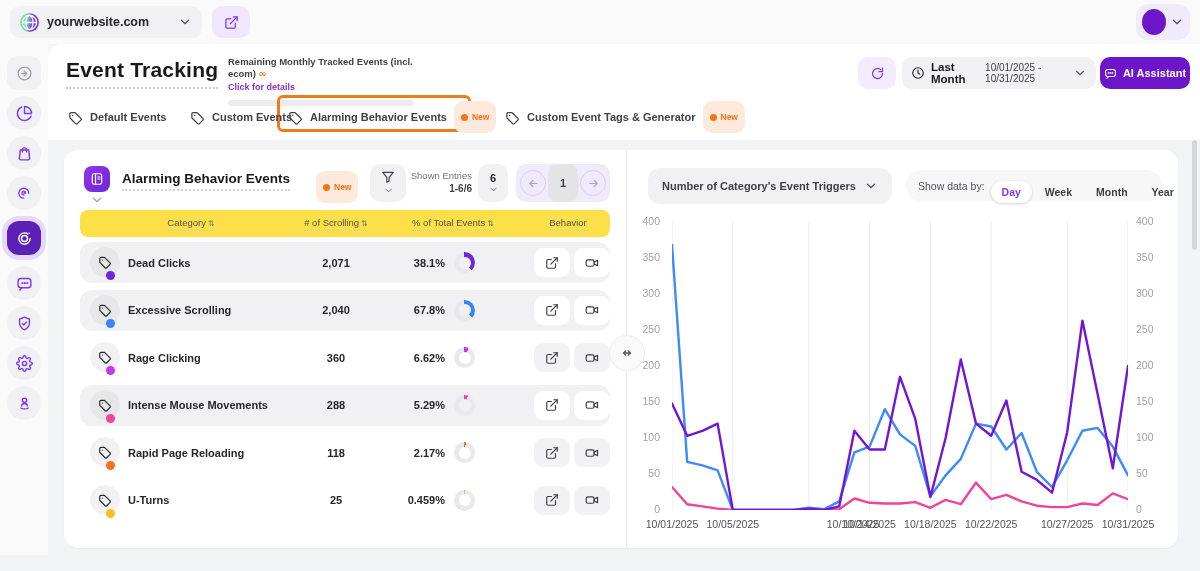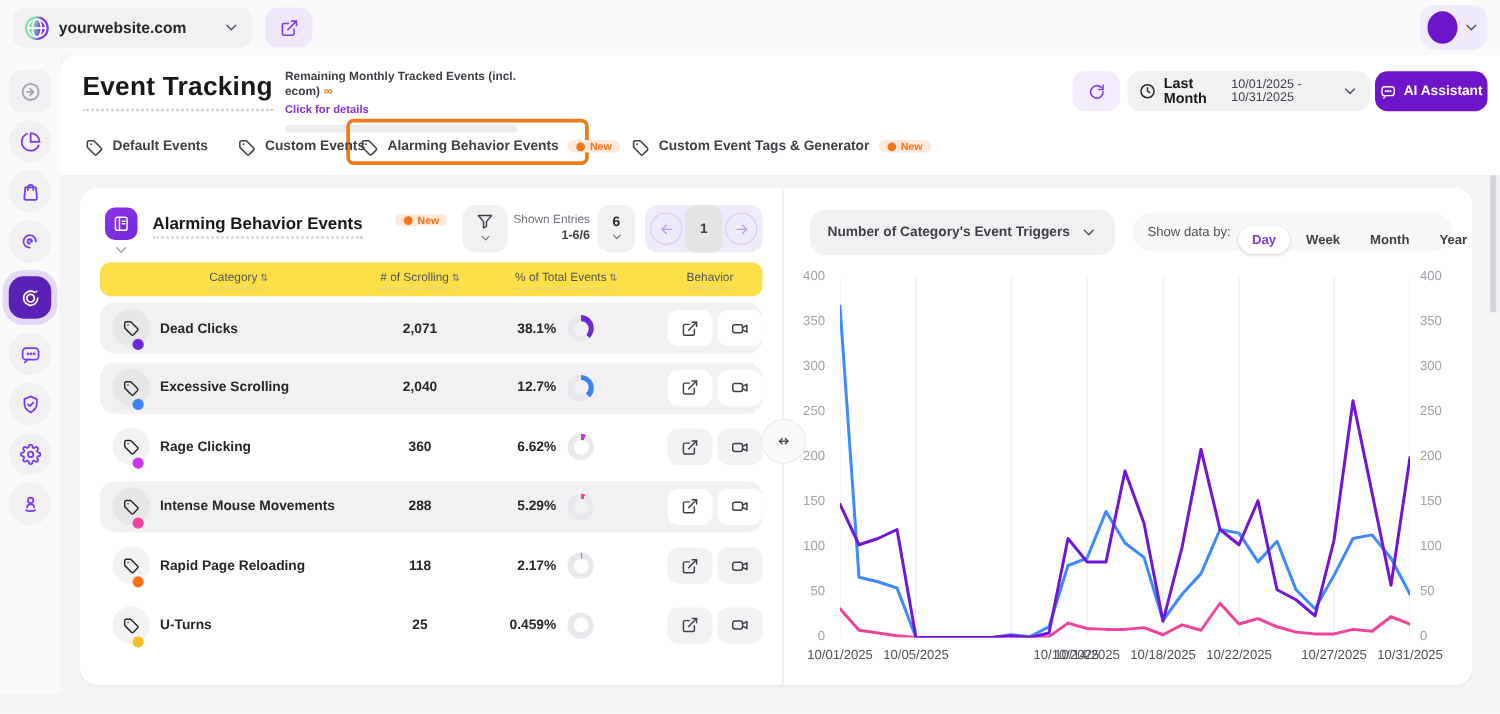--- a/index.html
+++ b/index.html
@@ -61,21 +61,21 @@
   #ai-btn svg{width:13px;height:13px;}
   #ai-btn span.lbl{font-size:11px;font-weight:700;}
 
   
   #annotation-box{left:229px;top:51px;width:194px;height:37px;border:3px solid #ee7c1b;border-radius:6px;box-sizing:border-box;z-index:3;}
   .tab{top:62px;height:22px;display:flex;align-items:center;gap:7px;cursor:pointer;z-index:4;}
   .tab .ticon{width:15px;height:15px;color:#3f3f46;}
   .tab .ticon svg{width:15px;height:15px;}
   .tab .tlabel{font-size:11px;font-weight:700;color:#3f3f46;white-space:nowrap;}
   .new-badge{display:inline-flex;align-items:center;gap:4px;background:#fdeadc;border-radius:9px;
-    padding:0 7px;font-size:8.5px;font-weight:700;color:#f97316;}
+    padding:11px 7px;font-size:8.5px;font-weight:700;color:#f97316;}
   .new-badge i{width:7px;height:7px;border-radius:50%;background:#f97316;display:inline-block;}
 
   
   #content{left:0;top:96px;width:1152px;height:415px;background:#f3f4f6;}
   #panel{position:absolute;left:16px;top:10px;width:1114px;height:398px;background:#fff;border-radius:14px;
     box-shadow:0 1px 2px rgba(0,0,0,.04);}
   #panel-divider{position:absolute;left:562px;top:0;width:1px;height:398px;background:#ececef;}
   #resize-handle{position:absolute;left:545px;top:185px;width:34px;height:34px;border-radius:50%;
     background:#fafafa;border:1px solid #ececef;display:flex;align-items:center;justify-content:center;color:#52525b;cursor:col-resize;z-index:5;}
   #resize-handle svg{width:16px;height:16px;}
@@ -478,21 +478,21 @@
           <div class="trow shaded" style="top: 139.5px;">
             <span class="row-icon" style="background:#e7e7ea">
               <svg viewBox="0 0 24 24" fill="none" stroke="currentColor" stroke-width="2" stroke-linecap="round" stroke-linejoin="round">
                 <path d="M20.6 13.4L12 4.8a2 2 0 0 0-1.4-.6H5a2 2 0 0 0-2 2v5.6c0 .5.2 1 .6 1.4l8.6 8.6a2 2 0 0 0 2.8 0l5.6-5.6a2 2 0 0 0 0-2.8z"></path>
                 <circle cx="7.6" cy="8.6" r="1.1" fill="currentColor" stroke="none"></circle>
               </svg>
               <span class="row-dot" style="background:#3b82f6"></span>
             </span>
             <span class="row-label">Excessive Scrolling</span>
             <span class="row-count">2,040</span>
-            <span class="row-pct">12.7%</span>
+            <span class="row-pct">67.8%</span>
             <span class="donut" style="--hole:#f1f1f4;background:conic-gradient(#3b82f6 0deg 135deg, #e9e8ec 135deg 360deg)"></span>
             <span class="act-btn act-open" style="background:#ffffff">
               <svg viewBox="0 0 24 24" fill="none" stroke="currentColor" stroke-width="2" stroke-linecap="round" stroke-linejoin="round">
                 <path d="M18 13v6a2 2 0 0 1-2 2H5a2 2 0 0 1-2-2V8a2 2 0 0 1 2-2h6"></path>
                 <path d="M15 3h6v6"></path>
                 <path d="M10 14L21 3"></path>
               </svg>
             </span>
             <span class="act-btn act-video" style="background:#ffffff">
               <svg viewBox="0 0 24 24" fill="none" stroke="currentColor" stroke-width="2" stroke-linecap="round" stroke-linejoin="round">

